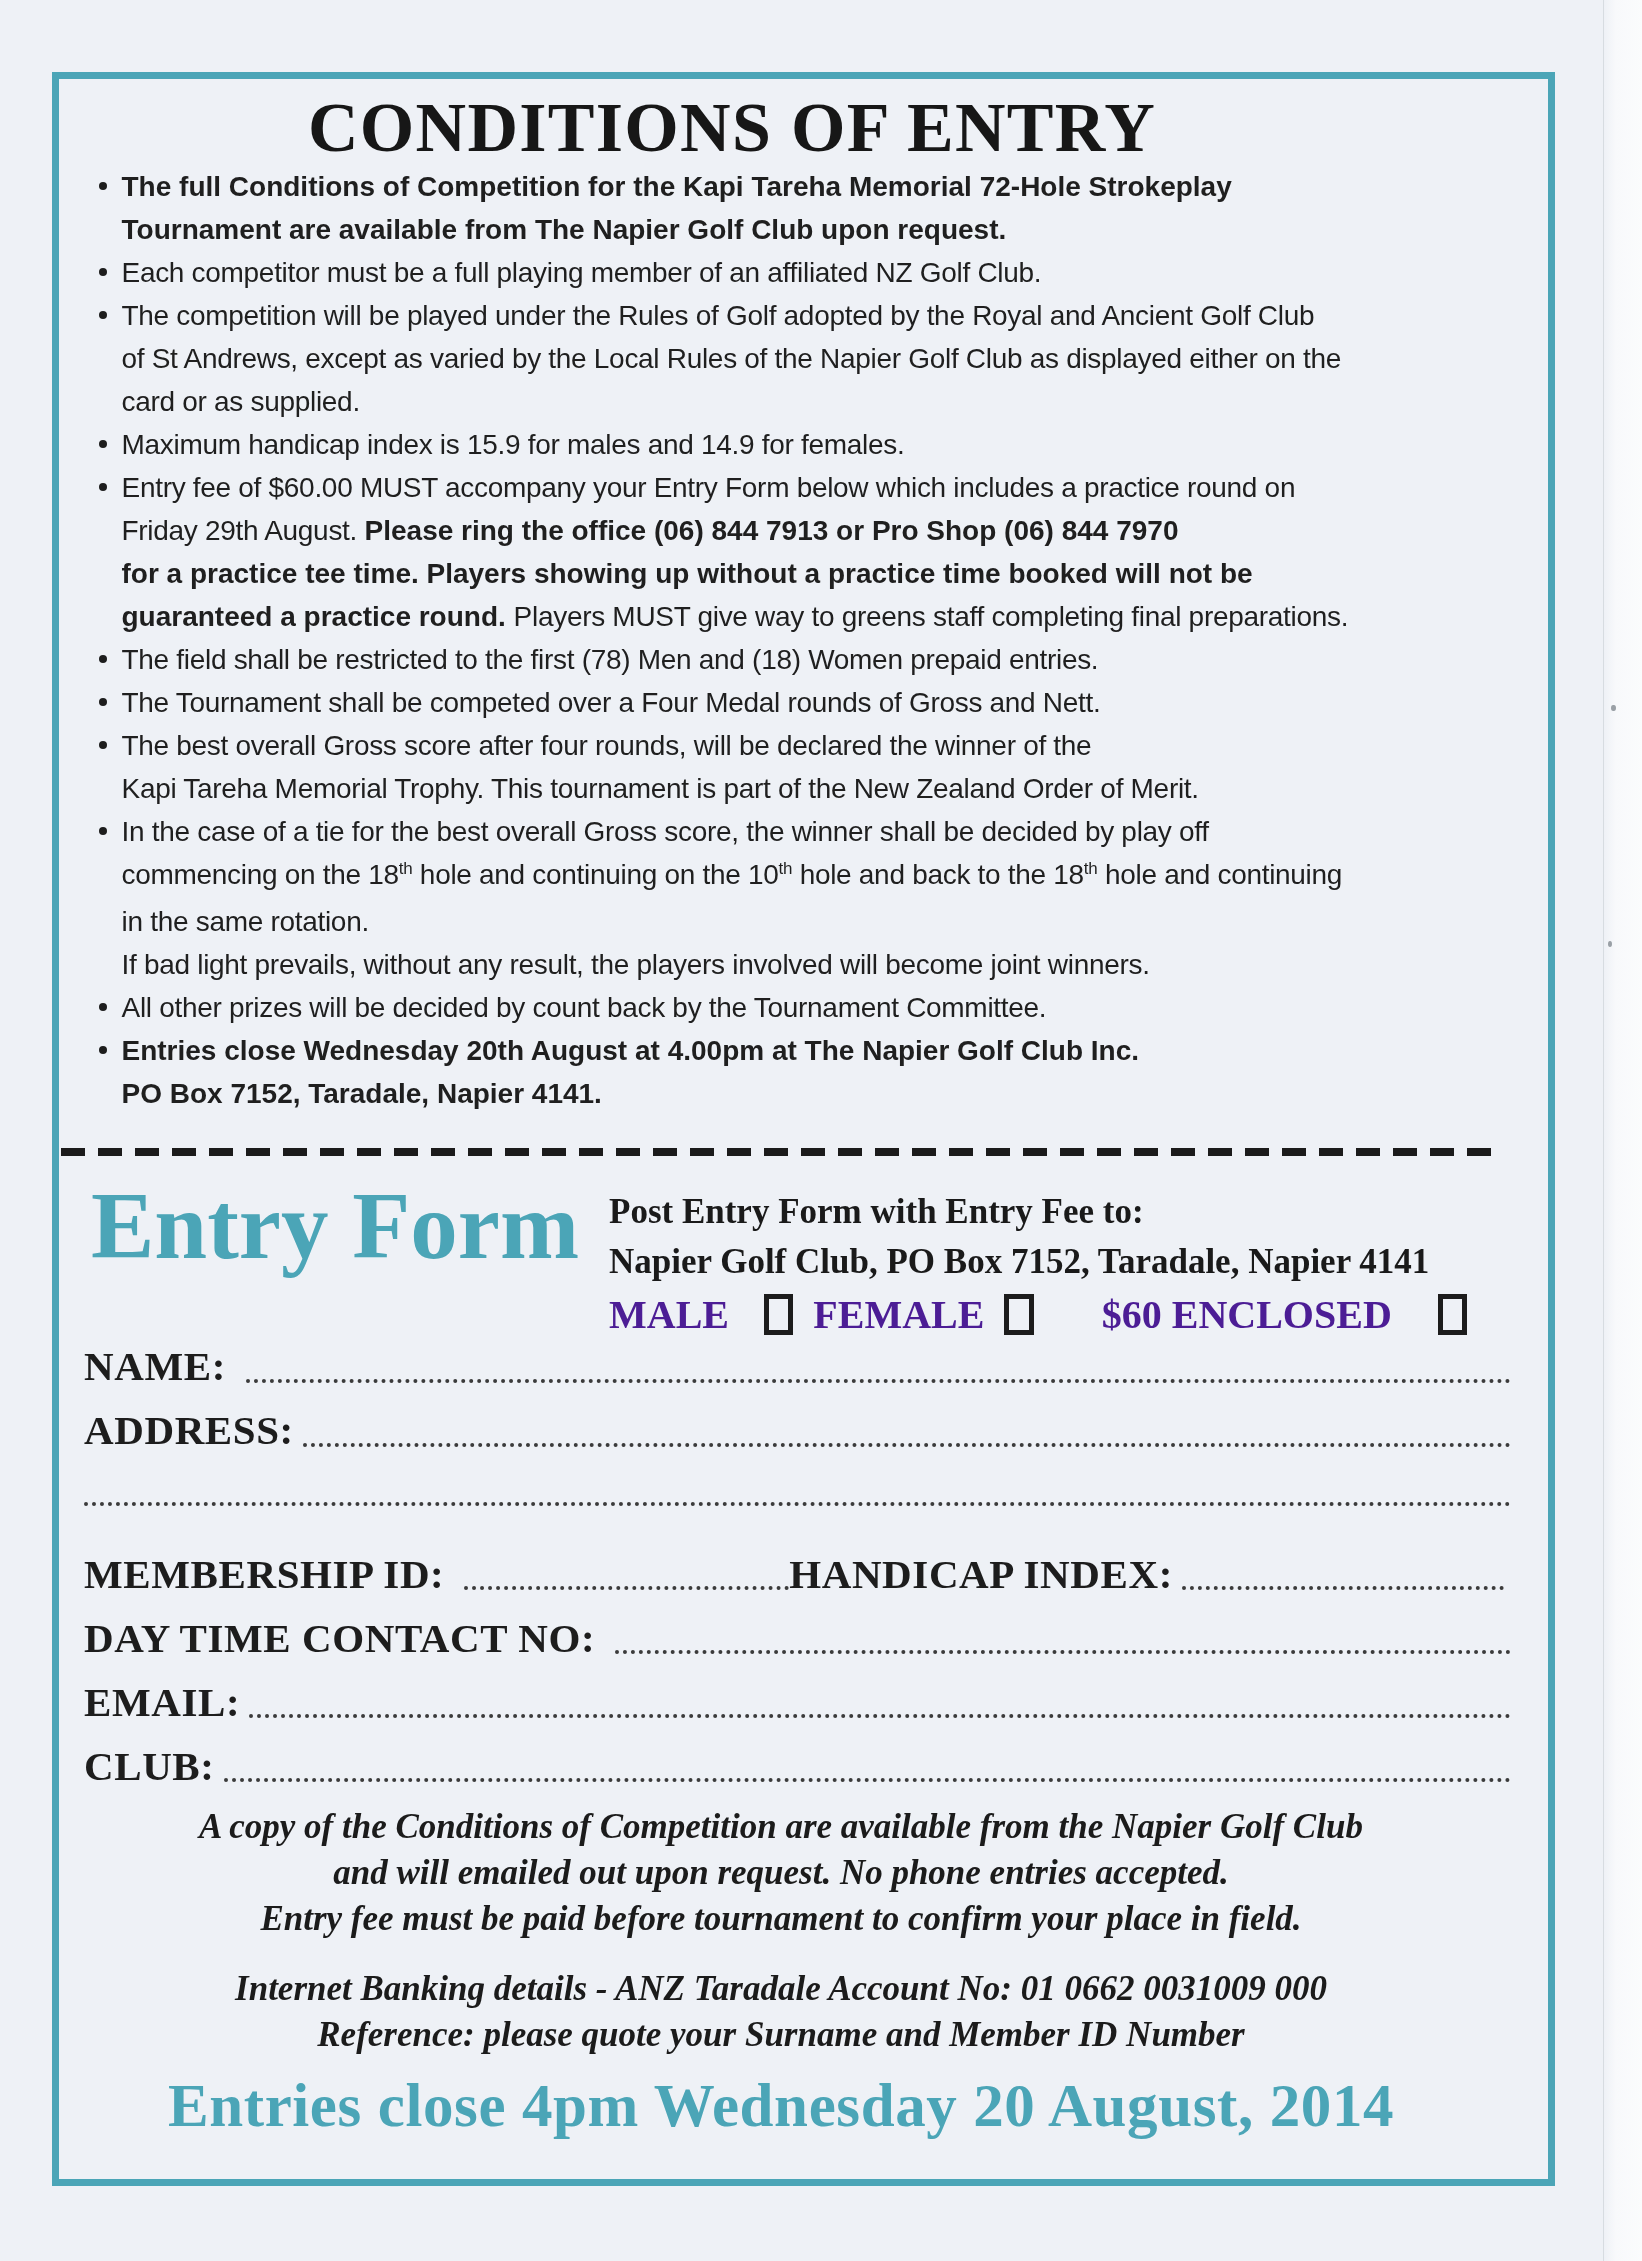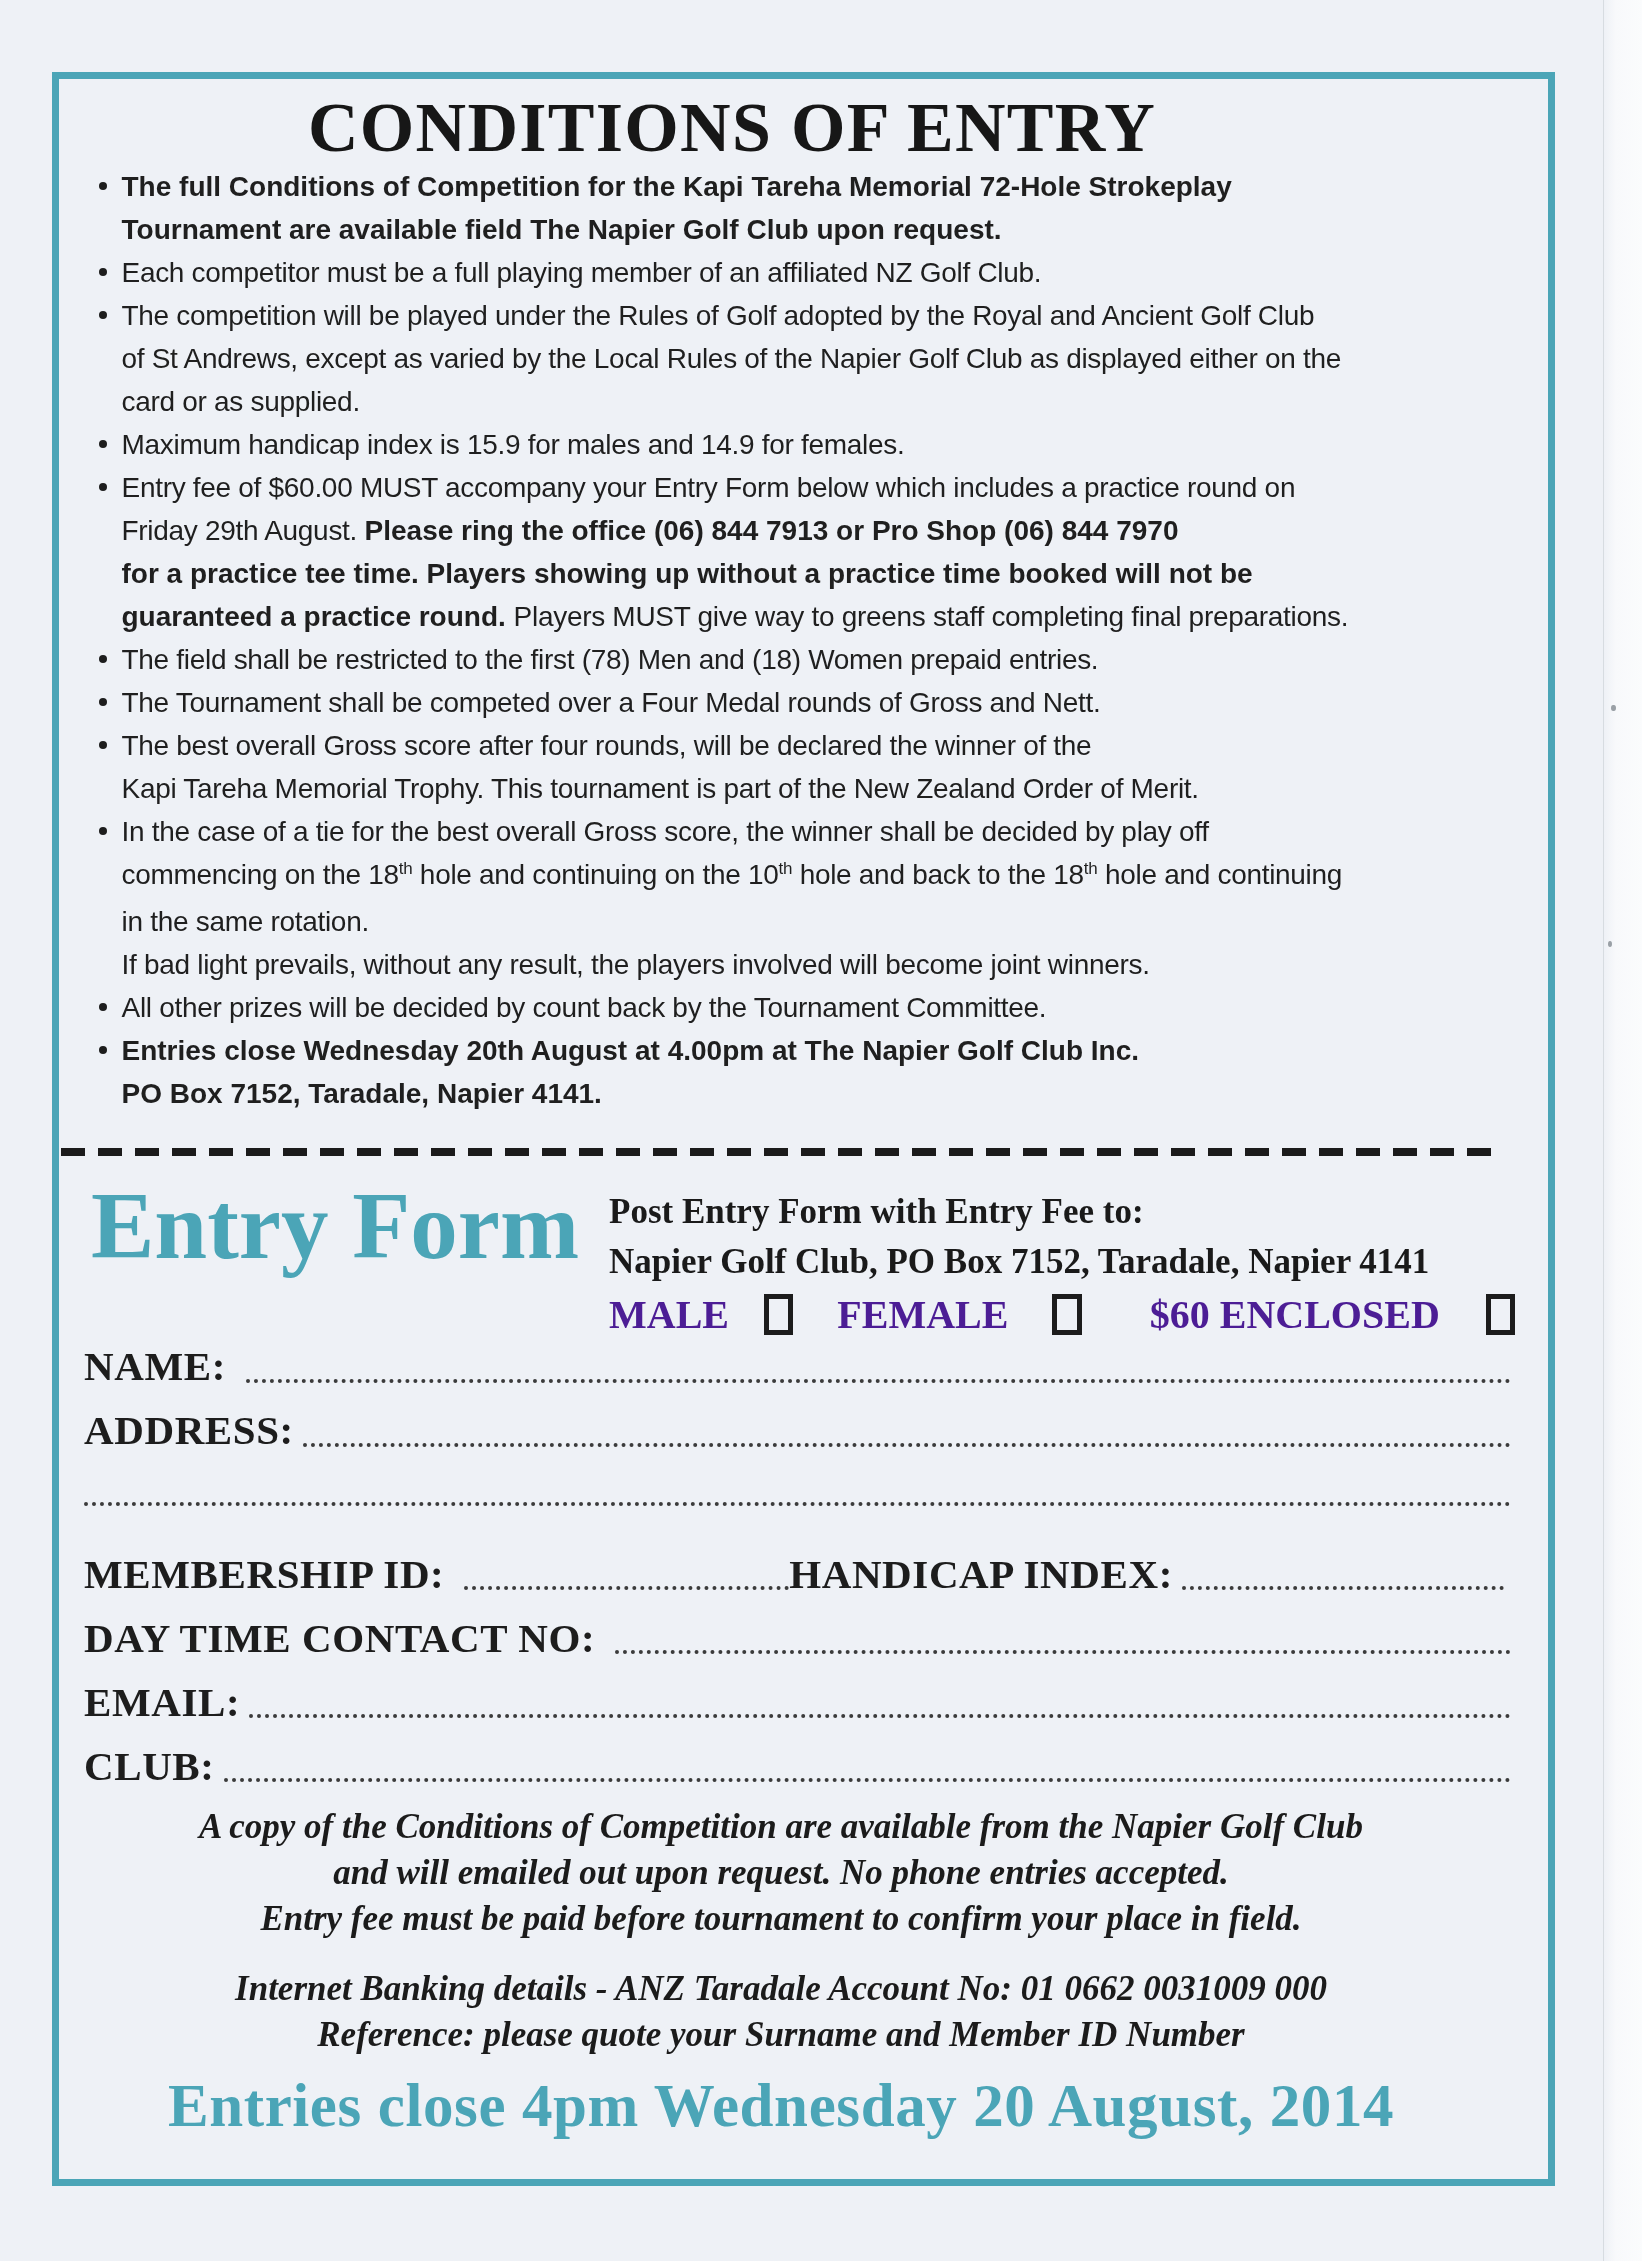--- a/index.html
+++ b/index.html
@@ -40,21 +40,21 @@
 
   .ef-heading{position:absolute;left:91px;top:1178px;
     font-weight:bold;font-size:95px;line-height:97px;color:var(--teal);}
 
   .post-block{position:absolute;left:609px;top:1187px;width:934px;
     font-weight:bold;font-size:35px;line-height:50px;color:#1a1a1a;}
 
   .chk-row{position:absolute;left:609px;top:1288px;height:52px;
     display:flex;align-items:center;font-weight:bold;font-size:40px;color:#4c1d95;}
   .chk-box{display:inline-block;width:19.3px;height:31px;border:5.8px solid #1c1c1c;background:transparent;}
-  .ml55{margin-left:35px}.ml62{margin-left:44px}.ml105{margin-left:68px}.ml72{margin-left:46px}
+  .ml55{margin-left:35px}.ml62{margin-left:20px}.ml105{margin-left:68px}.ml72{margin-left:46px}
 
   .fields{position:absolute;left:84px;top:1334px;width:1427px;}
   .frow{display:flex;align-items:stretch;height:64px;}
   .frow .lbl{font-weight:bold;font-size:41px;line-height:64px;letter-spacing:0.6px;white-space:pre;}
   .frow .dots{flex:1;border-bottom:4.5px dotted #3b3b3b;margin:0 0 15.5px 9px;}
   .frow .dots.short{flex:0 0 325px;}
   .frow .dots.short2{flex:0 0 322px;margin-right:58px;}
   .frow.line-only{height:57px;}
   .frow.line-only .dots{margin-left:0;margin-bottom:13px;}
   .frow.gap-top{margin-top:22.5px;}
@@ -70,21 +70,21 @@
 </head>
 <body>
 
 <div class="page">
 
   <div class="frame"></div>
 
   <div class="title">CONDITIONS OF ENTRY</div>
 
   <ul class="conds" id="conds">
-      <li><span class="b">The full Conditions of Competition for the Kapi Tareha Memorial 72-Hole Strokeplay</span><br><span class="b">Tournament are available field The Napier Golf Club upon request.</span></li>
+      <li><span class="b">The full Conditions of Competition for the Kapi Tareha Memorial 72-Hole Strokeplay</span><br><span class="b">Tournament are available from The Napier Golf Club upon request.</span></li>
       <li><span>Each competitor must be a full playing member of an affiliated NZ Golf Club.</span></li>
       <li><span>The competition will be played under the Rules of Golf adopted by the Royal and Ancient Golf Club</span><br><span>of St Andrews, except as varied by the Local Rules of the Napier Golf Club as displayed either on the</span><br><span>card or as supplied.</span></li>
       <li><span>Maximum handicap index is 15.9 for males and 14.9 for females.</span></li>
       <li><span>Entry fee of $60.00 MUST accompany your Entry Form below which includes a practice round on</span><br><span>Friday 29th August. </span><span class="b">Please ring the office (06) 844 7913 or Pro Shop (06) 844 7970</span><br><span class="b">for a practice tee time. Players showing up without a practice time booked will not be</span><br><span class="b">guaranteed a practice round. </span><span>Players MUST give way to greens staff completing final preparations.</span></li>
       <li><span>The field shall be restricted to the first (78) Men and (18) Women prepaid entries.</span></li>
       <li><span>The Tournament shall be competed over a Four Medal rounds of Gross and Nett.</span></li>
       <li><span>The best overall Gross score after four rounds, will be declared the winner of the</span><br><span>Kapi Tareha Memorial Trophy. This tournament is part of the New Zealand Order of Merit.</span></li>
       <li><span>In the case of a tie for the best overall Gross score, the winner shall be decided by play off</span><br><span>commencing on the 18</span><span class="sup">th</span><span> hole and continuing on the 10</span><span class="sup">th</span><span> hole and back to the 18</span><span class="sup">th</span><span> hole and continuing</span><br><span>in the same rotation.</span><br><span>If bad light prevails, without any result, the players involved will become joint winners.</span></li>
       <li><span>All other prizes will be decided by count back by the Tournament Committee.</span></li>
       <li><span class="b">Entries close Wednesday 20th August at 4.00pm at The Napier Golf Club Inc.</span><br><span class="b">PO Box 7152, Taradale, Napier 4141.</span></li>

